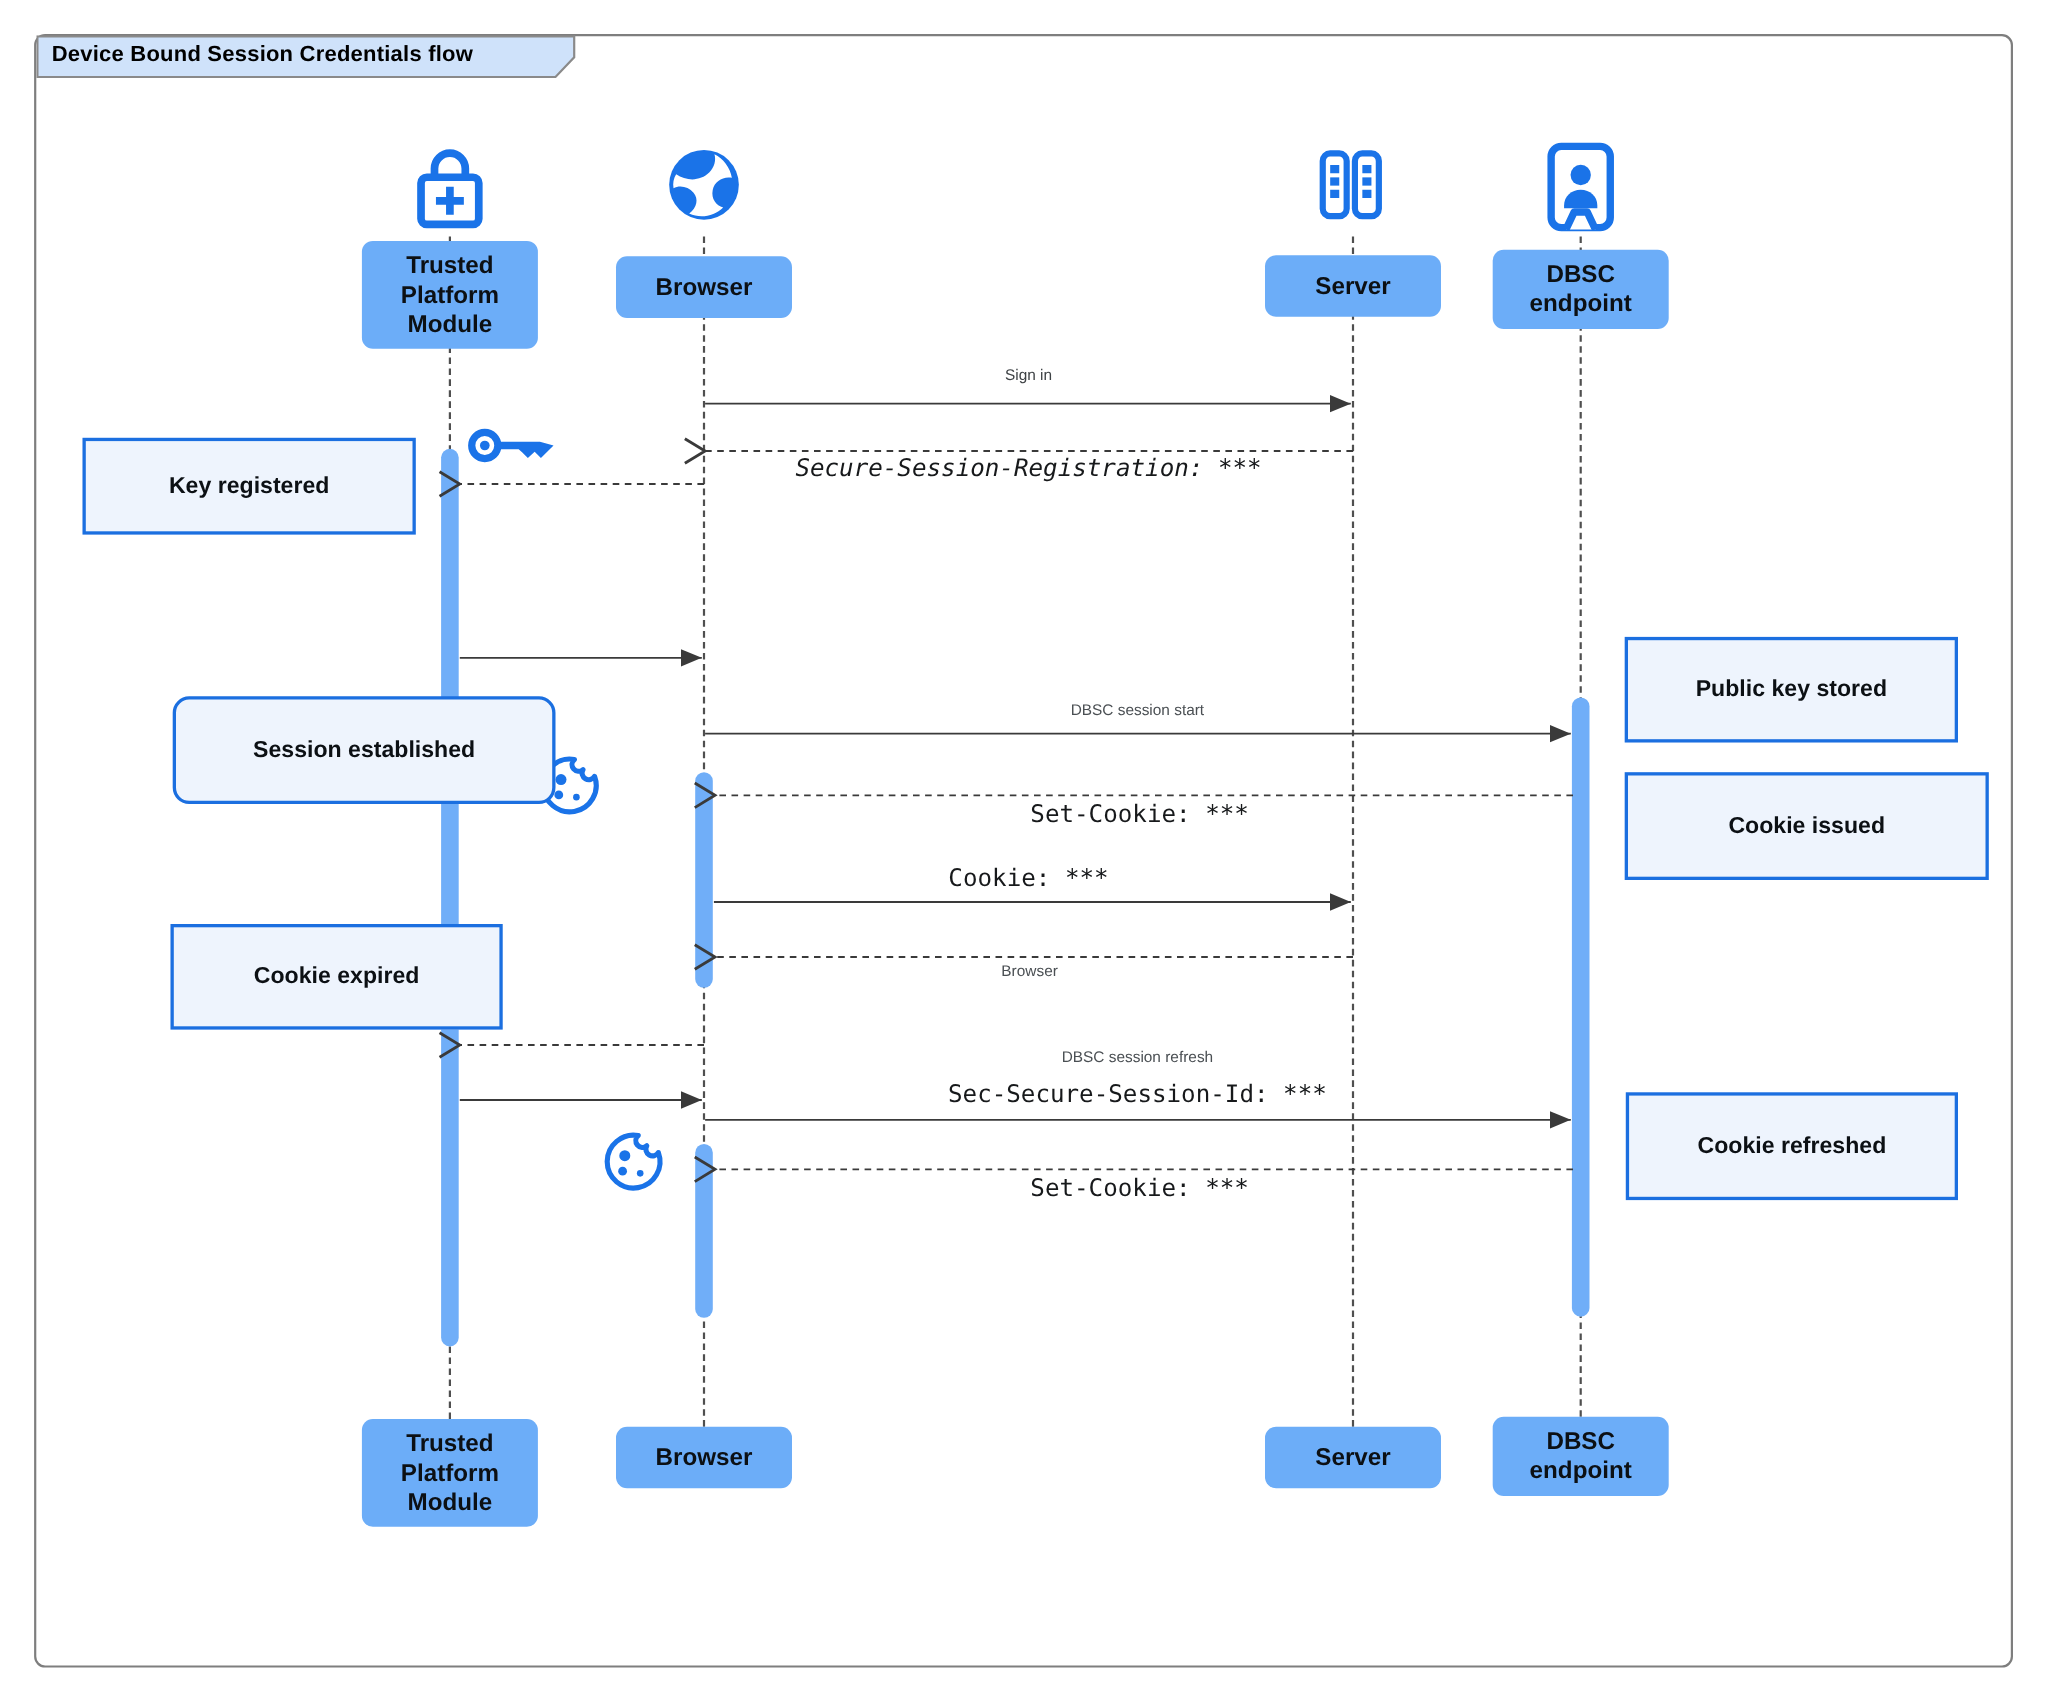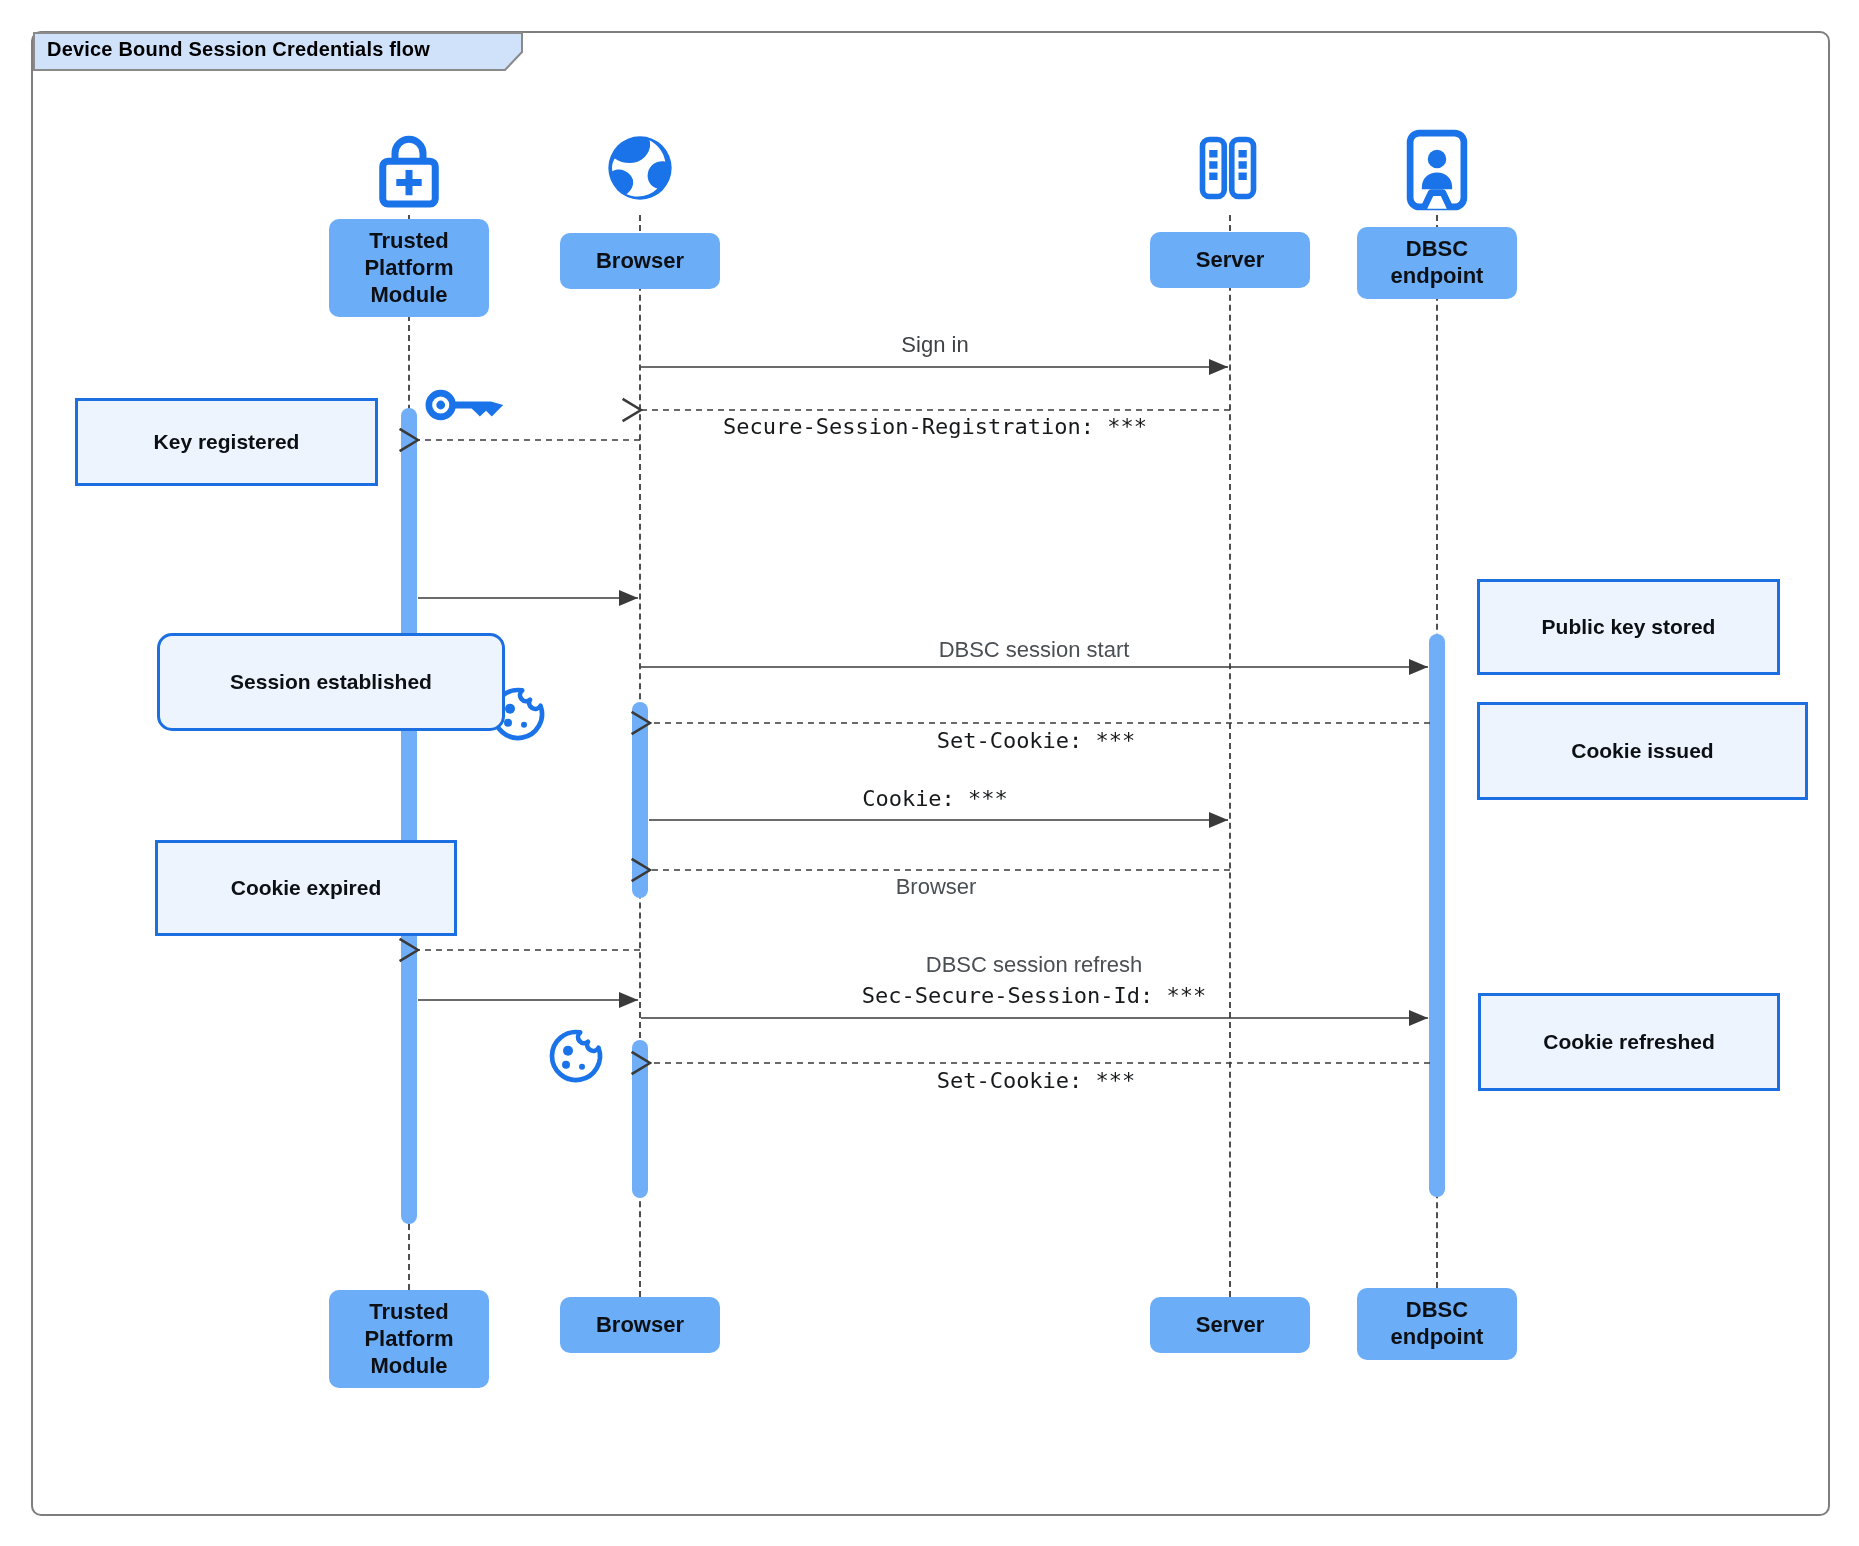--- a/index.html
+++ b/index.html
@@ -13,21 +13,21 @@
   .lifeline{position:absolute;width:0;border-left:2px dashed #4f4f4f;}
   .bar{position:absolute;width:16px;border-radius:8px;background:#70aef8;}
   .actor-label{position:absolute;background:#6cadf8;border-radius:10px;
                display:flex;align-items:center;justify-content:center;text-align:center;
                font-weight:bold;font-size:22px;color:#0c1014;line-height:1.22;
                padding:9px 8px;box-sizing:border-box;min-height:56px;}
   .note{position:absolute;background:#eef4fd;border:3px solid #1b6fe0;
         display:flex;align-items:center;justify-content:center;text-align:center;
         font-weight:bold;font-size:21px;color:#0c1014;line-height:1.55;box-sizing:border-box;}
   .msg{position:absolute;transform:translateX(-50%);white-space:nowrap;}
-  .sans{font-size:22px;color:#4a4f53;}
+  .sans{font-size:14px;color:#4a4f53;}
   .mono{font-family:"DejaVu Sans Mono","Liberation Mono",monospace;font-size:22px;color:#17191b;}
   .icon{position:absolute;}
   .wires{position:absolute;left:0;top:0;}
 </style>
 </head>
 <body>
 
 <div class="canvas">
 
   <div class="frame"></div>
@@ -115,21 +115,21 @@
   </svg>
 
   <div class="note" style="left:75px;top:398px;width:303px;height:88px;">Key registered</div>
   <div class="note" style="left:157px;top:633px;width:348px;height:98px;border-radius:15px;">Session established</div>
   <div class="note" style="left:155px;top:840px;width:302px;height:96px;">Cookie expired</div>
   <div class="note" style="left:1477px;top:579px;width:303px;height:96px;">Public key stored</div>
   <div class="note" style="left:1477px;top:702px;width:331px;height:98px;">Cookie issued</div>
   <div class="note" style="left:1478px;top:993px;width:302px;height:98px;">Cookie refreshed</div>
 
   <div class="msg sans" style="left:935px;top:332px;color:#3e4245;">Sign in</div>
-  <div class="msg mono" style="left:935px;top:414px;">Secure-Session-Registration: ***</div>
+  <div class="msg mono" style="left:935px;top:414px;font-style:italic;">Secure-Session-Registration: ***</div>
   <div class="msg sans" style="left:1034px;top:637px;">DBSC session start</div>
   <div class="msg mono" style="left:1036px;top:728px;">Set-Cookie: ***</div>
   <div class="msg mono" style="left:935px;top:786px;">Cookie: ***</div>
   <div class="msg sans" style="left:936px;top:874px;">Browser</div>
   <div class="msg sans" style="left:1034px;top:952px;">DBSC session refresh</div>
   <div class="msg mono" style="left:1034px;top:983px;">Sec-Secure-Session-Id: ***</div>
   <div class="msg mono" style="left:1036px;top:1068px;">Set-Cookie: ***</div>
 
   <div class="actor-label" style="left:329px;top:219px;width:160px;">Trusted Platform Module</div>
   <div class="actor-label" style="left:560px;top:233px;width:160px;">Browser</div>

